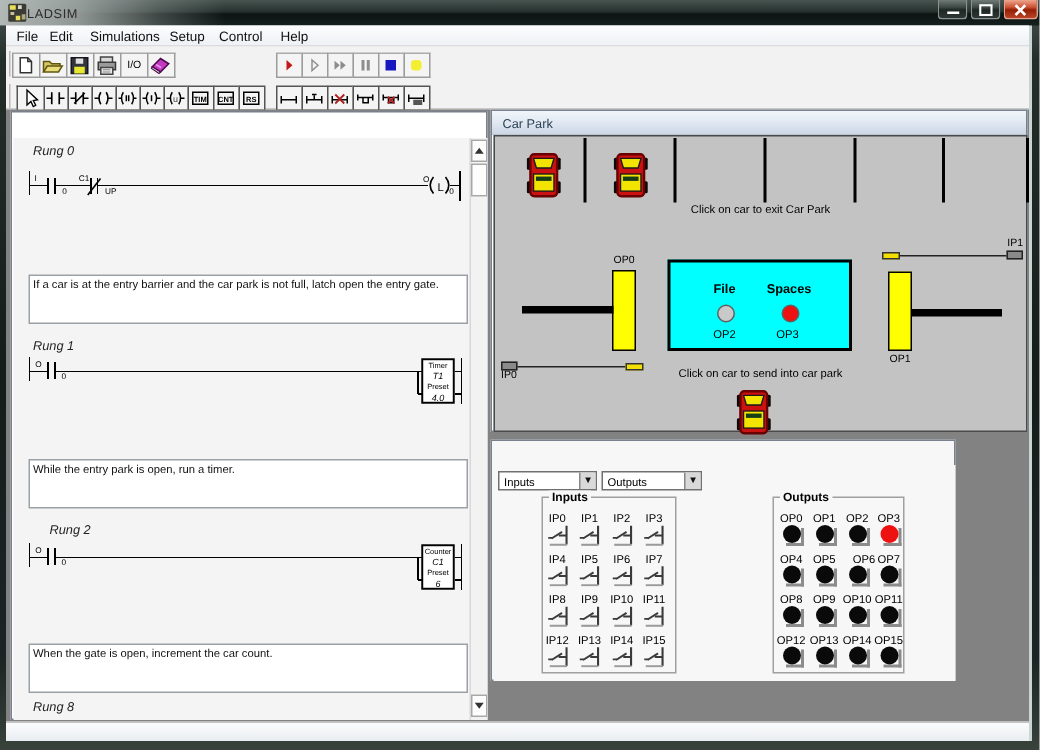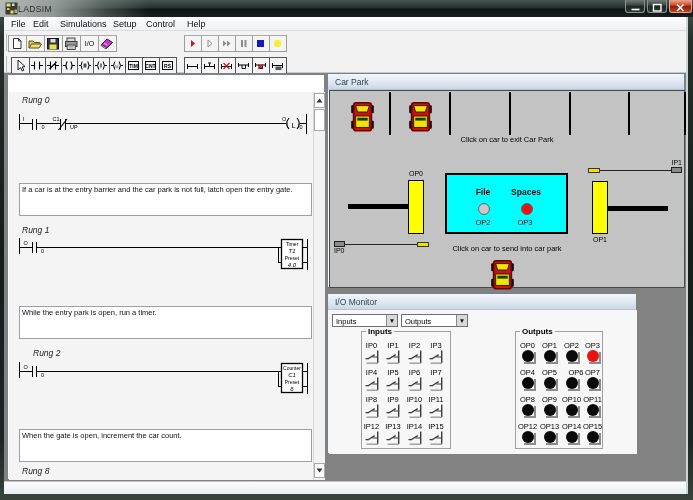--- a/index.html
+++ b/index.html
@@ -406,23 +406,20 @@
               <rect x="18.2" y="18.8" width="4.6" height="8" rx="1" fill="#0a0a0a"></rect>
             <rect x="2.6" y="0.8" width="17.8" height="28" rx="2.6" fill="#cc1111" stroke="#6a0000" stroke-width="1.6"></rect>
             <polygon points="4.7,3.6 18.3,3.6 16.4,10 6.6,10" fill="#f2e400" stroke="#1a1a1a" stroke-width="0.9"></polygon>
             <rect x="4.7" y="14" width="13.6" height="11.4" fill="#f2e400" stroke="#1a1a1a" stroke-width="0.9"></rect>
             <rect x="6.3" y="15.7" width="10.4" height="2.9" fill="#173f17"></rect>
           </svg>
         </div>
       </div>
 
       <div class="panel" id="iomon">
-        <div class="ptitle">
-            <span>I/O Monitor</span>
-          </div>
         <div id="iocontent" class="abs" style="left:1px;top:16px;width:308px;height:144px;background:#f7f7f7;">
           <div class="combo" style="left:3px;top:4px;width:66px;">
               <span class="ct">Inputs</span>
               <span class="ca">▼</span>
             </div>
           <div class="combo" style="left:72px;top:4px;width:67px;">
               <span class="ct">Outputs</span>
               <span class="ca">▼</span>
             </div>
           <div class="gbox" style="left:32px;top:21px;width:90px;height:118px;">

